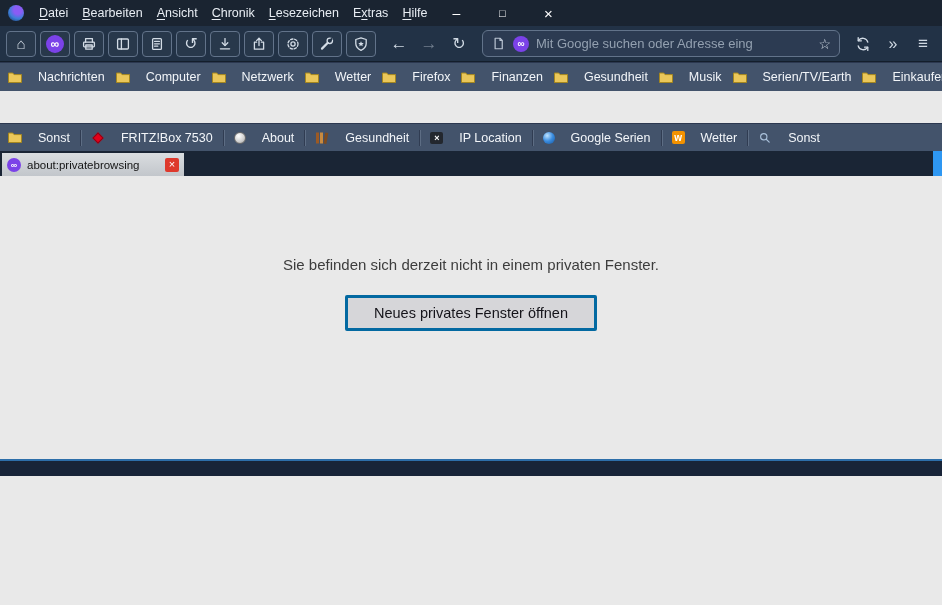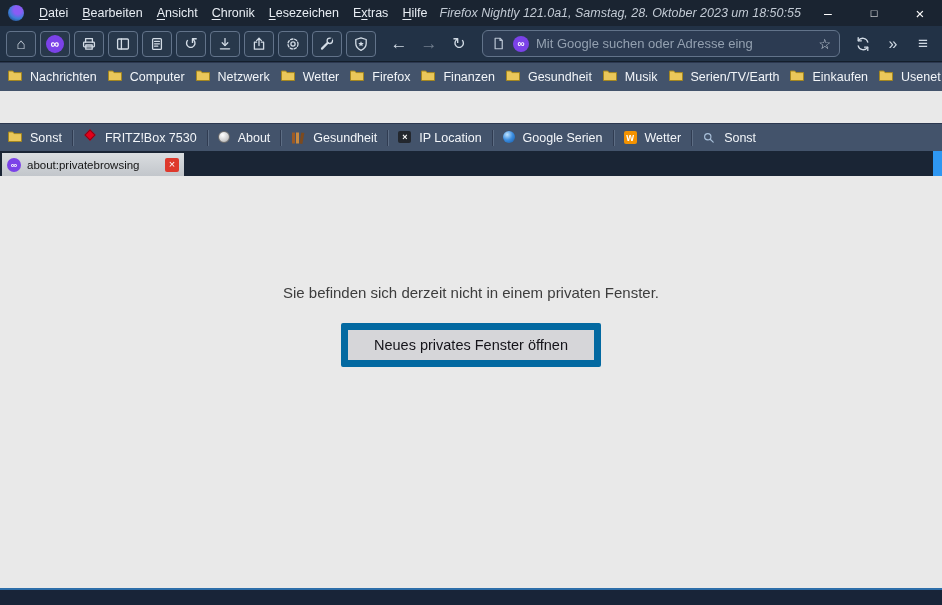--- a/index.html
+++ b/index.html
@@ -1,18 +1,18 @@
 <!DOCTYPE html>
 <html style="--accent_purple: #7b42e8; --folder_yellow: #eac75a; --fritz_red: #e2001a; --wetter_orange: #f39200; --close_red: #de392c; --strip_blue: #2e97f2; --bottom_blue: #2d6ea9;"><head>
 <meta charset="utf-8">
 <style>
   * { box-sizing: border-box; margin: 0; padding: 0; }
   html, body { width: 942px; height: 605px; overflow: hidden; }
   body { font-family: "Liberation Sans", "DejaVu Sans", sans-serif; background: #e9e9e9; }
-  .window { width: 942px; height: 605px; display: flex; flex-direction: column; }
+  .window { width: 942px; height: 476px; display: flex; flex-direction: column; }
 
   
   .menubar { flex: 0 0 26px; background: #1a2431; display: flex; align-items: center;
              padding: 0 8px; color: #e8edf3; font-size: 12.5px; }
   .fx-logo { width: 16px; height: 16px; border-radius: 50%; margin-right: 8px; flex: 0 0 auto;
              background: radial-gradient(circle at 62% 32%, #8a5cf5 0 28%, #3d7fd8 58%, #16335f 100%); }
   .menu-item { padding: 3px 7px; border-radius: 3px; white-space: nowrap; cursor: default; }
   .menu-item u { text-underline-offset: 2px; }
   .win-title { flex: 1; text-align: center; font-style: italic; color: #c2cad4;
                font-size: 12.5px; white-space: nowrap; overflow: hidden; }
@@ -49,21 +49,21 @@
   .urlbar input::placeholder { color: #93a0b0; opacity: 1; }
   .star { color: #d3dce6; font-size: 14px; line-height: 1; flex: 0 0 auto; }
   .rg-btn { width: 26px; height: 26px; flex: 0 0 auto; display: flex; align-items: center;
             justify-content: center; color: #cfd8e2; background: transparent; border: 0; }
 
   
   .bmrow { flex: 0 0 28px; background: #43536b; display: flex; align-items: center;
            padding: 0 8px; color: #f2f5f9; font-size: 12.5px; border-top: 1px solid #2c3850; }
   .bmrow.row1 { flex-basis: 29px; gap: 11px; }
   .bmrow.row2 { gap: 4px; margin-top: 32px; }
-  .bm { display: flex; align-items: flex-start; gap: 8px; white-space: nowrap; cursor: default; }
+  .bm { display: flex; align-items: center; gap: 16px; white-space: nowrap; cursor: default; }
   .folder path { fill: var(--folder_yellow, #eac75a); stroke: #a5871f; stroke-width: 1; }
   .sep { width: 1px; height: 16px; background: #303c52; box-shadow: 1px 0 0 #5d6d84; margin: 0 6px; }
   .fritz { width: 8px; height: 8px; background: var(--fritz_red, #e2001a); border: 1px solid #8d0012;
            transform: rotate(45deg); margin: 0 3px; flex: 0 0 auto; }
   .about-ic { width: 12px; height: 12px; border-radius: 50%; border: 1px solid #6b6b6b; flex: 0 0 auto;
               background: radial-gradient(circle at 36% 30%, #ffffff, #cfcfcf 60%, #9a9a9a); }
   .ip-ic { width: 13px; height: 12px; border-radius: 2px; background: #23272e; color: #fff;
            display: flex; align-items: center; justify-content: center; font-size: 9px; font-weight: bold; flex: 0 0 auto; }
   .earth-ic { width: 12px; height: 12px; border-radius: 50%; flex: 0 0 auto;
               background: radial-gradient(circle at 35% 30%, #bfe3ff, #3b8de0 48%, #15569e); }
@@ -78,42 +78,41 @@
          display: flex; align-items: center; gap: 6px; padding: 0 5px; font-size: 11.5px; color: #151515; }
   .tab-label { flex: 1; white-space: nowrap; overflow: hidden; }
   .tab-close { width: 14px; height: 14px; border-radius: 2px; background: var(--close_red, #de392c);
                color: #fff; display: flex; align-items: center; justify-content: center;
                font-size: 11px; line-height: 1; flex: 0 0 auto; }
   .edge-accent { position: absolute; right: 0; top: 0; width: 9px; height: 100%;
                  background: var(--strip_blue, #2e97f2); }
 
   
   .content { flex: 1 1 auto; background: #e9e9e9; display: flex; flex-direction: column; align-items: center; }
-  .msg { margin-top: 108px; font-size: 15px; color: #3d3d3d; }
-  .pb-btn { margin-top: 22px; background: #d6d6d9; border: 7px solid #0369a1; border-radius: 2px;
+  .msg { margin-top: 80px; font-size: 15px; color: #3d3d3d; }
+  .pb-btn { margin-top: 22px; background: #d6d6d9; border: 3px solid #0369a1; border-radius: 2px;
             padding: 7px 26px; font-size: 14.5px; color: #15141a; font-family: inherit; cursor: default; }
 
   
   .bottombar { flex: 0 0 17px; background: #182438; border-top: 2px solid var(--bottom_blue, #2d6ea9); }
 </style>
 </head>
 <body>
 
 <div class="window">
 
   <div class="menubar">
     <span class="fx-logo"></span>
     <span class="menu-item"><u>D</u>atei</span>
     <span class="menu-item"><u>B</u>earbeiten</span>
     <span class="menu-item"><u>A</u>nsicht</span>
     <span class="menu-item"><u>C</u>hronik</span>
     <span class="menu-item"><u>L</u>esezeichen</span>
     <span class="menu-item">E<u>x</u>tras</span>
     <span class="menu-item"><u>H</u>ilfe</span>
-    <span class="win-title">Firefox Nightly 121.0a1,  Samstag, 28. Oktober 2023 um 18:50:55</span>
     <span class="win-controls">
       <span class="win-btn min">–</span>
       <span class="win-btn max">□</span>
       <span class="win-btn cls">×</span>
     </span>
   </div>
 
   <div class="toolbar">
     <span class="tb-btn">
       <span class="glyph-15">⌂</span>

